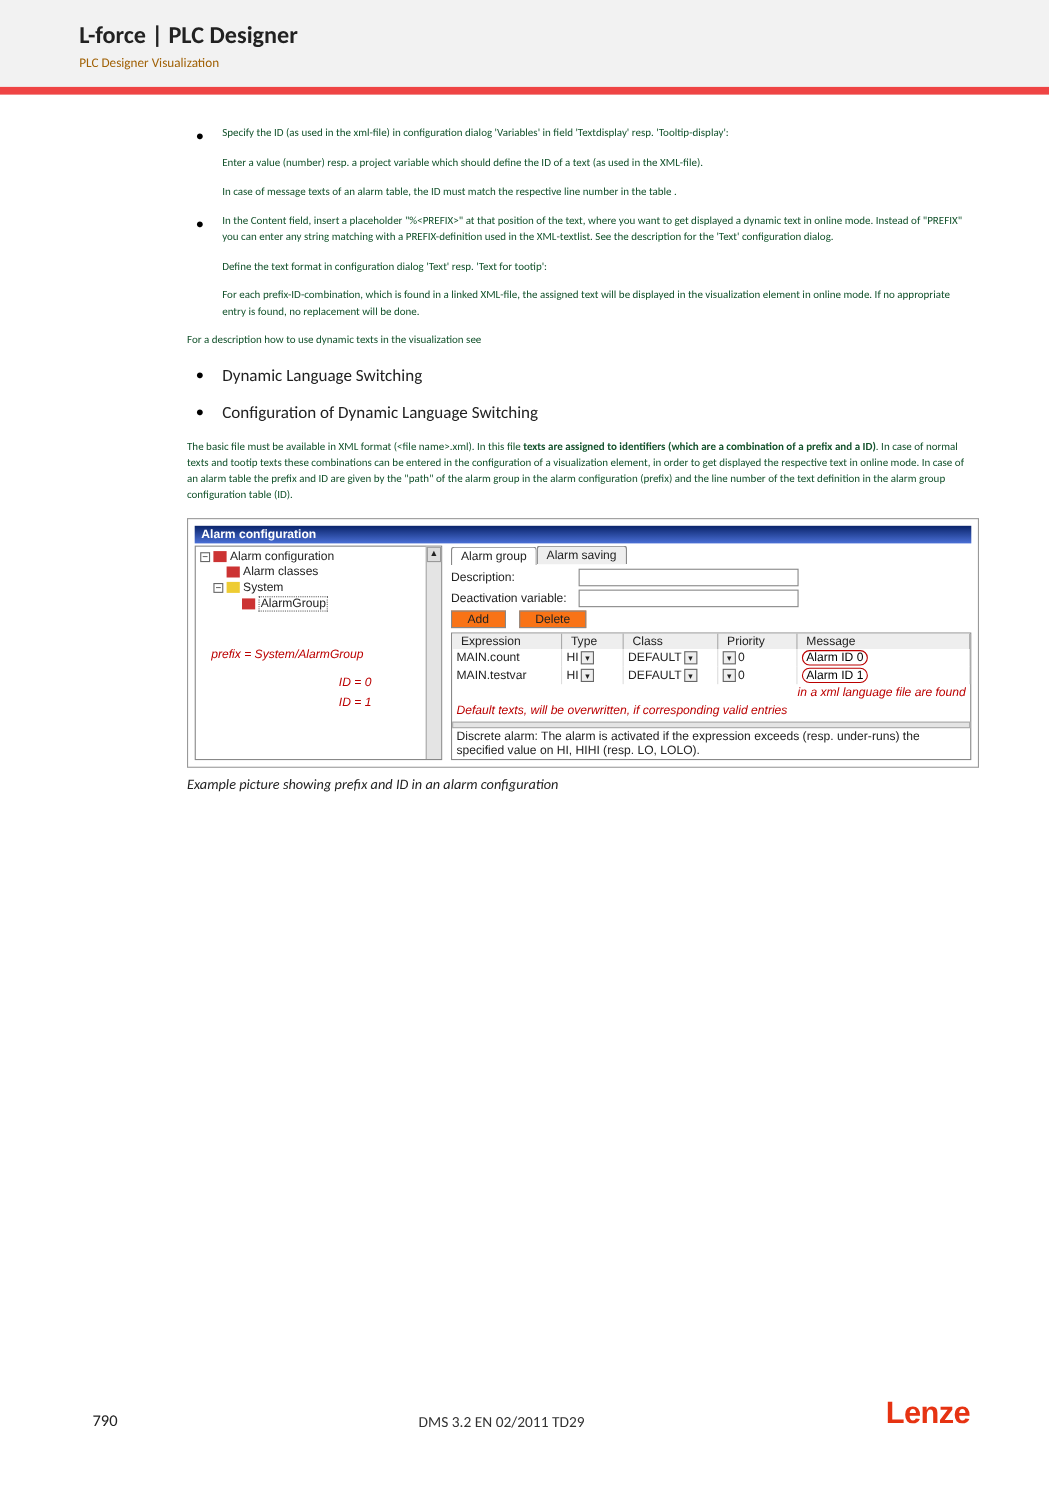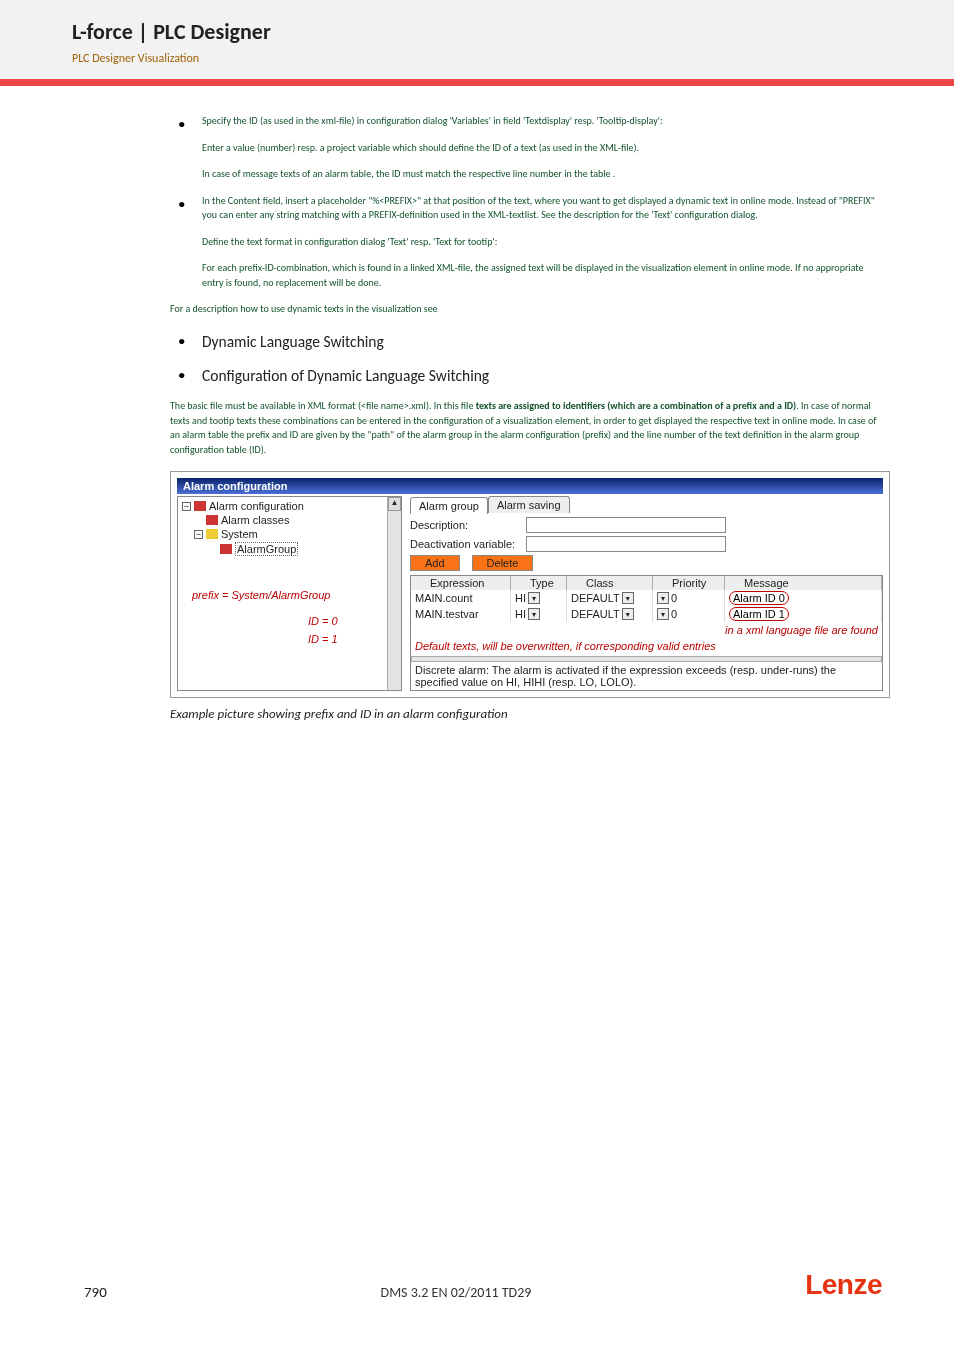--- a/index.html
+++ b/index.html
@@ -126,21 +126,21 @@
   .right-pane { flex:1; }
   .tabs { display:flex; gap:0; margin-bottom:4px;}
   .tab { border:1px solid #888; border-bottom:none; background:#eee; padding:2px 8px; font-size:11px; border-radius:3px 3px 0 0;}
   .tab.active { background:#fff; position:relative; top:1px;}
   .form-row { display:flex; align-items:center; gap:6px; margin:3px 0;}
   .form-row label { font-size:11px; width:110px;}
   .form-row .field { border:1px solid #888; background:#fff; height:16px; flex:1; max-width:200px;}
   .btn { border:1px solid #888; background:#f97316; padding:1px 14px; font-size:11px;}
   .table { border:1px solid #888; margin-top:4px;}
   .table .hdr { display:flex; background:#eee;}
-  .table .hdr div { border-right:1px solid #aaa; padding:1px 19px; font-size:11px;}
+  .table .hdr div { border-right:1px solid #aaa; padding:1px 8px; font-size:11px;}
   .table .row { display:flex; }
   .table .row div { border-right:1px solid #ddd; padding:1px 4px; font-size:11px; display:flex; align-items:center; gap:2px;}
   .dd { width:12px;height:12px;border:1px solid #666;background:#eee;font-size:8px;display:inline-flex;align-items:center;justify-content:center;}
   .col-exp{width:100px;} .col-type{width:56px;} .col-class{width:86px;} .col-prio{width:72px;} .col-msg{flex:1;}
   .note-red { color:#b00; font-style:italic; font-size:11px; padding:2px 4px; text-align:left;}
   .note-red.right { text-align:right; }
   .sep-bar { height:6px; background:#e4e4e4; border:1px solid #aaa; margin-top:2px;}
   .help-txt { font-size:11px; padding:2px 4px;}
   .circled { border:1px solid #b00; border-radius:10px; padding:0 3px; color:#000;}
   .caption { font-style: italic; font-size: 13px; margin-top: 8px; color:#222;}

